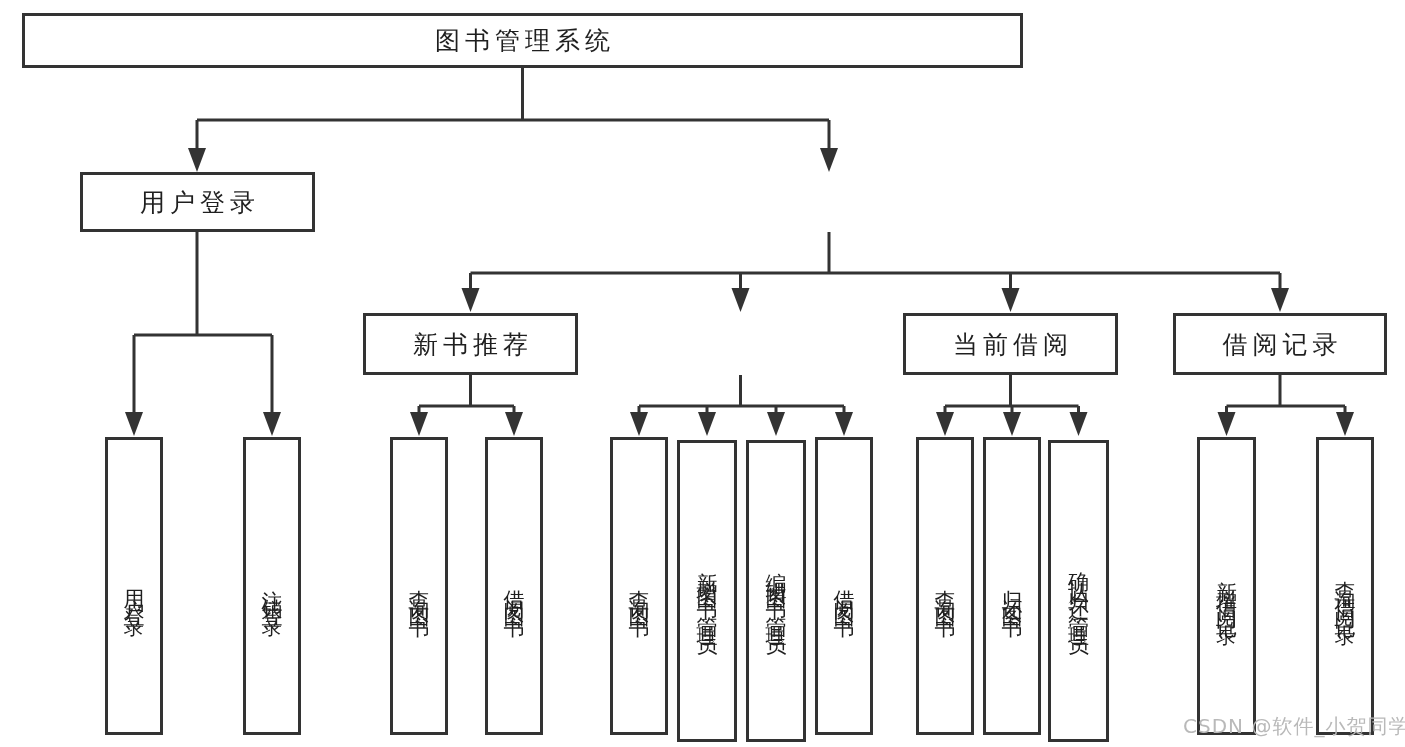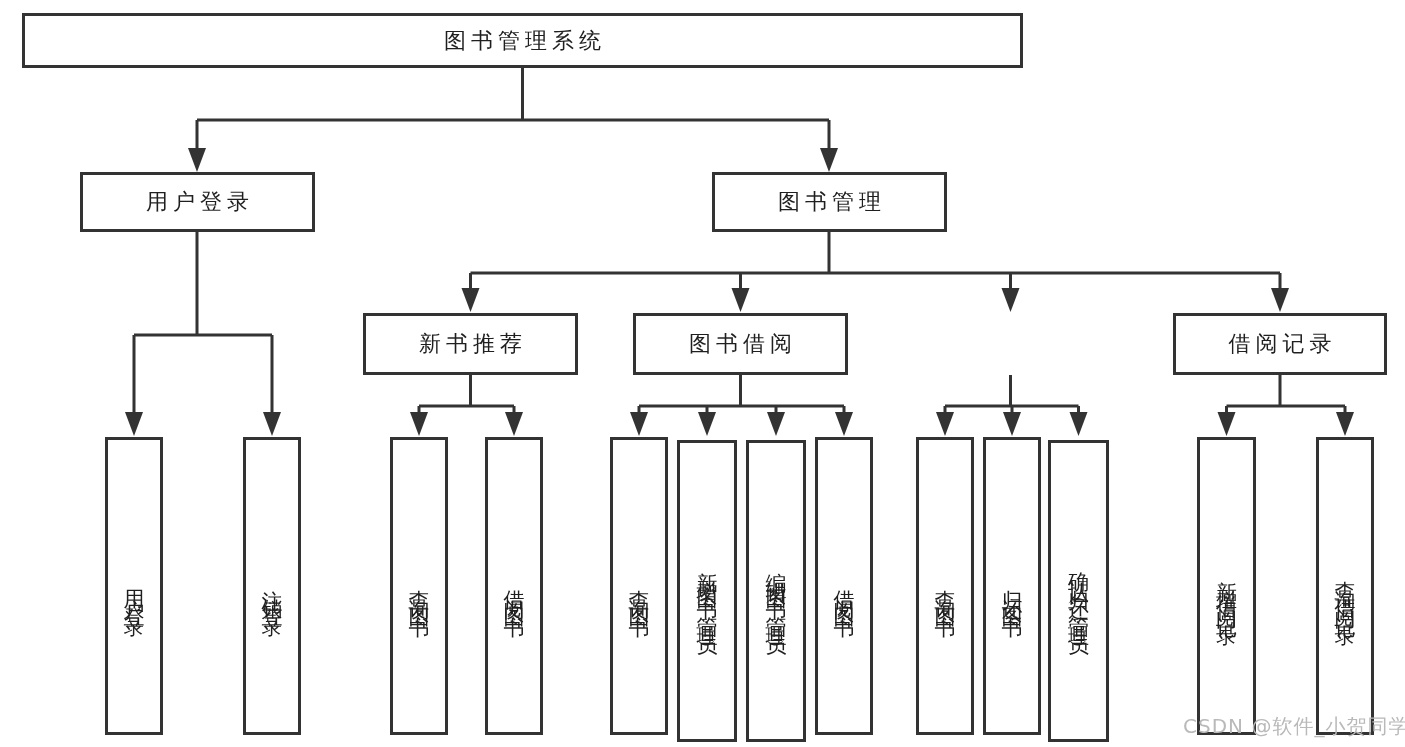--- a/index.html
+++ b/index.html
@@ -41,21 +41,21 @@
     box-sizing: border-box;
     background: #ffffff;
     border: 3px solid #333333;
     display: flex;
     align-items: center;
     justify-content: center;
     z-index: 1;
     white-space: nowrap;
   }
   .node.h {
-    font-size: 22px;
+    font-size: 25px;
     letter-spacing: 5px;
     padding-left: 5px; 
   }
   .node.v {
     writing-mode: vertical-rl;
     text-orientation: mixed;
     font-size: 21px;
     letter-spacing: 9px;
     padding-top: 9px; 
   }
@@ -121,24 +121,23 @@
     <g>
       <path d="M1280 375 V406 M1226.5 406 H1345 M1226.5 406 V418 M1345 406 V418"></path>
       <polygon points="1217.5,412 1235.5,412 1226.5,436"></polygon>
       <polygon points="1336,412 1354,412 1345,436"></polygon>
     </g>
   </svg>
 
   <div class="node h" style="left:22px; top:13px; width:1001px; height:55px;">图书管理系统</div>
 
   <div class="node h" style="left:80px; top:172px; width:235px; height:60px;">用户登录</div>
-  <div class="node h" style="left:712px; top:172px; width:235px; height:60px;">图书管理</div>
 
   <div class="node h" style="left:363px; top:313px; width:215px; height:62px;font-family:Liberation Mono, monospace;">新书推荐</div>
-  <div class="node h" style="left:633px; top:313px; width:215px; height:62px;">图书借阅</div>
+  <div class="node h" style="left:903px; top:313px; width:215px; height:62px;">当前借阅</div>
   <div class="node h" style="left:1173px; top:313px; width:214px; height:62px;">借阅记录</div>
 
   <div class="node v" style="left:105px; top:437px; width:58px; height:298px;">用户登录</div>
   <div class="node v" style="left:243px; top:437px; width:58px; height:298px;">注销登录</div>
 
   <div class="node v" style="left:390px; top:437px; width:58px; height:298px;">查询图书</div>
   <div class="node v" style="left:485px; top:437px; width:58px; height:298px;">借阅图书</div>
 
   <div class="node v" style="left:610px; top:437px; width:58px; height:298px;">查询图书</div>
   <div class="node v" style="left:677px; top:440px; width:60px; height:302px;">新增图书（管理员）</div>

